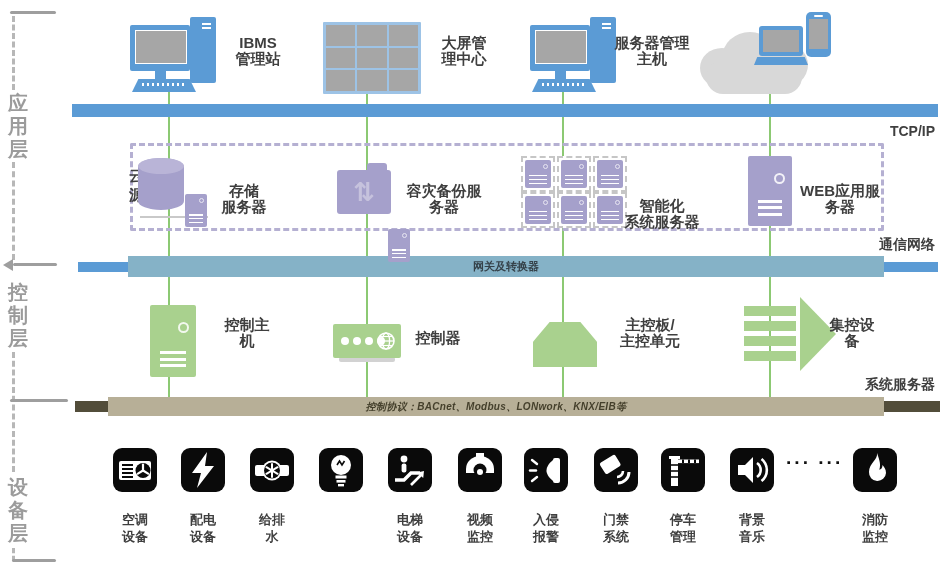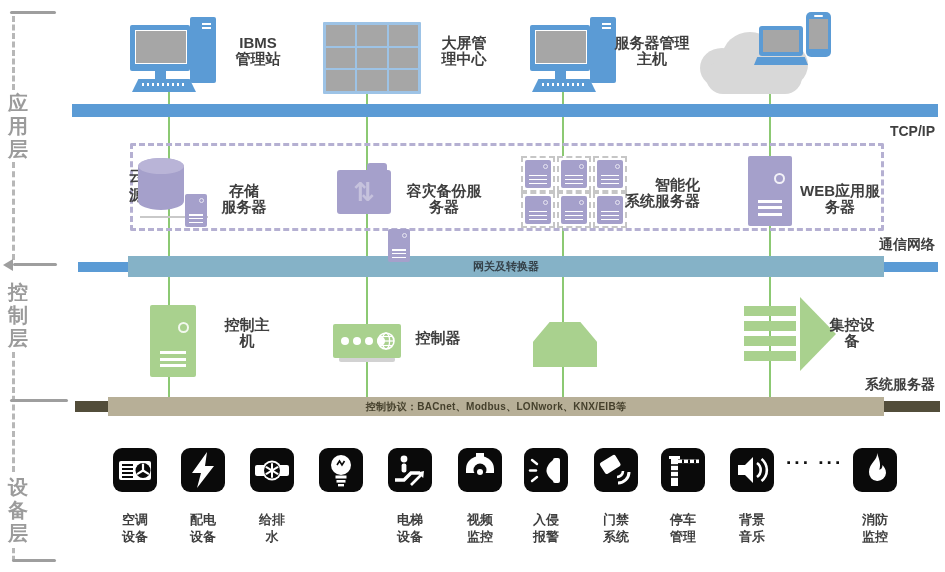--- a/index.html
+++ b/index.html
@@ -15,21 +15,21 @@
              border-bottom:6px solid transparent;border-right:10px solid #9e9e9e;}
   
   .lbl{position:absolute;font-weight:bold;color:#3f3f3f;font-size:15px;line-height:16px;
        text-align:center;white-space:pre-line;}
   .netlbl{position:absolute;font-weight:bold;color:#3f3f3f;font-size:14px;text-align:right;width:85px;}
   
   .bar-blue{position:absolute;background:#5b9bd5;}
   .bar-teal{position:absolute;background:#85b2c7;color:#35424a;font-weight:bold;font-size:11px;
             display:flex;align-items:center;justify-content:center;}
   .bar-tan{position:absolute;background:#b7af97;color:#45402c;font-weight:bold;font-size:10px;
-           display:flex;align-items:center;justify-content:center;letter-spacing:.3px;}
+           display:flex;align-items:center;justify-content:center;letter-spacing:.3px;font-style:italic;}
   .bar-olive{position:absolute;background:#524d3a;}
   .gline{position:absolute;width:2px;background:#8cc973;}
   
   .ws{position:absolute;width:92px;height:78px;}
   .ws .tower{position:absolute;right:6px;top:0;width:26px;height:66px;background:#5b9bd5;border-radius:2px;}
   .ws .tower::before{content:"";position:absolute;top:6px;right:5px;width:9px;height:2px;background:#fff;
                      box-shadow:0 4px 0 #fff;}
   .ws .mon{position:absolute;left:0;top:8px;width:60px;height:46px;background:#5b9bd5;border-radius:2px;}
   .ws .scr{position:absolute;left:5px;top:5px;width:50px;height:32px;background:#a6a6a6;border:1px solid #fff;}
   .ws .stand{position:absolute;left:25px;top:54px;width:11px;height:9px;background:#5b9bd5;}
@@ -222,21 +222,21 @@
     </div>
   <div class="tile" style="left:521px;top:192px;width:26px;height:28px;">
       <div class="srvbox" style="width:100%;height:100%;"></div>
     </div>
   <div class="tile" style="left:557px;top:192px;width:26px;height:28px;">
       <div class="srvbox" style="width:100%;height:100%;"></div>
     </div>
   <div class="tile" style="left:593px;top:192px;width:26px;height:28px;">
       <div class="srvbox" style="width:100%;height:100%;"></div>
     </div>
-  <div class="lbl" style="left:624px;top:177px;width:76px;text-align:right;">智能化
+  <div class="lbl" style="left:624px;top:198px;width:76px;">智能化
 系统服务器</div>
 
   <div class="bigtower" style="left:748px;top:156px;width:44px;height:70px;background:#a5a0cb;"></div>
   <div class="lbl" style="left:796px;top:183px;width:88px;">WEB应用服
 务器</div>
 
   <div class="bigtower" style="left:150px;top:305px;width:46px;height:72px;background:#a9d18e;"></div>
   <div class="lbl" style="left:215px;top:317px;width:64px;">控制主
 机</div>
 
@@ -247,20 +247,22 @@
       <circle cx="10" cy="10" r="8" fill="none" stroke="#fff" stroke-width="1.6"></circle>
       <ellipse cx="10" cy="10" rx="3.6" ry="8" fill="none" stroke="#fff" stroke-width="1.3"></ellipse>
       <line x1="2" y1="10" x2="18" y2="10" stroke="#fff" stroke-width="1.3"></line>
       <line x1="3.2" y1="5.5" x2="16.8" y2="5.5" stroke="#fff" stroke-width="1.1"></line>
       <line x1="3.2" y1="14.5" x2="16.8" y2="14.5" stroke="#fff" stroke-width="1.1"></line>
     </svg>
   </div>
   <div class="lbl" style="left:410px;top:330px;width:56px;">控制器</div>
 
   <div class="trap" style="left:533px;top:322px;width:64px;height:45px;"></div>
+  <div class="lbl" style="left:612px;top:317px;width:76px;">主控板/
+主控单元</div>
 
   <div class="cbars" style="left:744px;top:306px;width:52px;height:55px;"></div>
   <div class="ctri" style="left:800px;top:297px;"></div>
   <div class="lbl" style="left:820px;top:317px;width:64px;">集控设
 备</div>
 
   <svg class="dico" style="left:112px;" viewBox="0 0 46 46">
     <rect x="1" y="1" width="44" height="44" rx="9" fill="#0a0a0a"></rect>
     <rect x="7" y="14" width="32" height="19" rx="2" fill="#fff"></rect>
     <g stroke="#0a0a0a" stroke-width="2">

